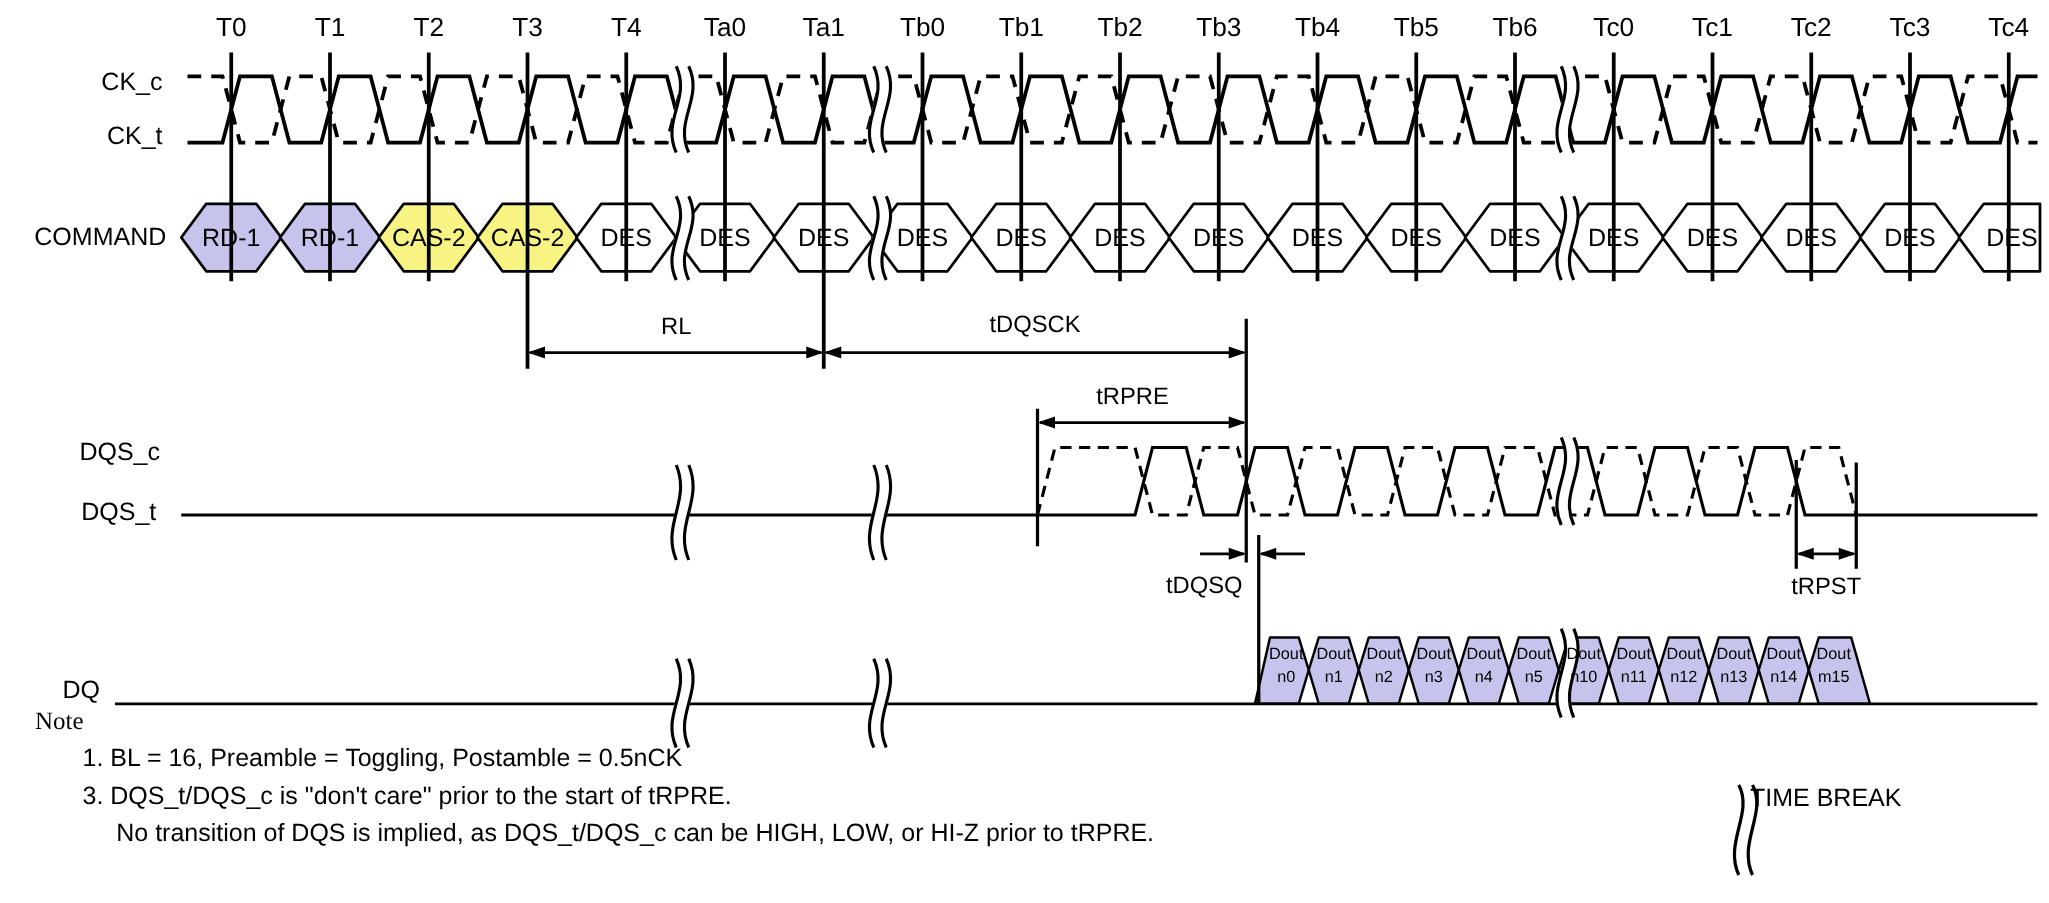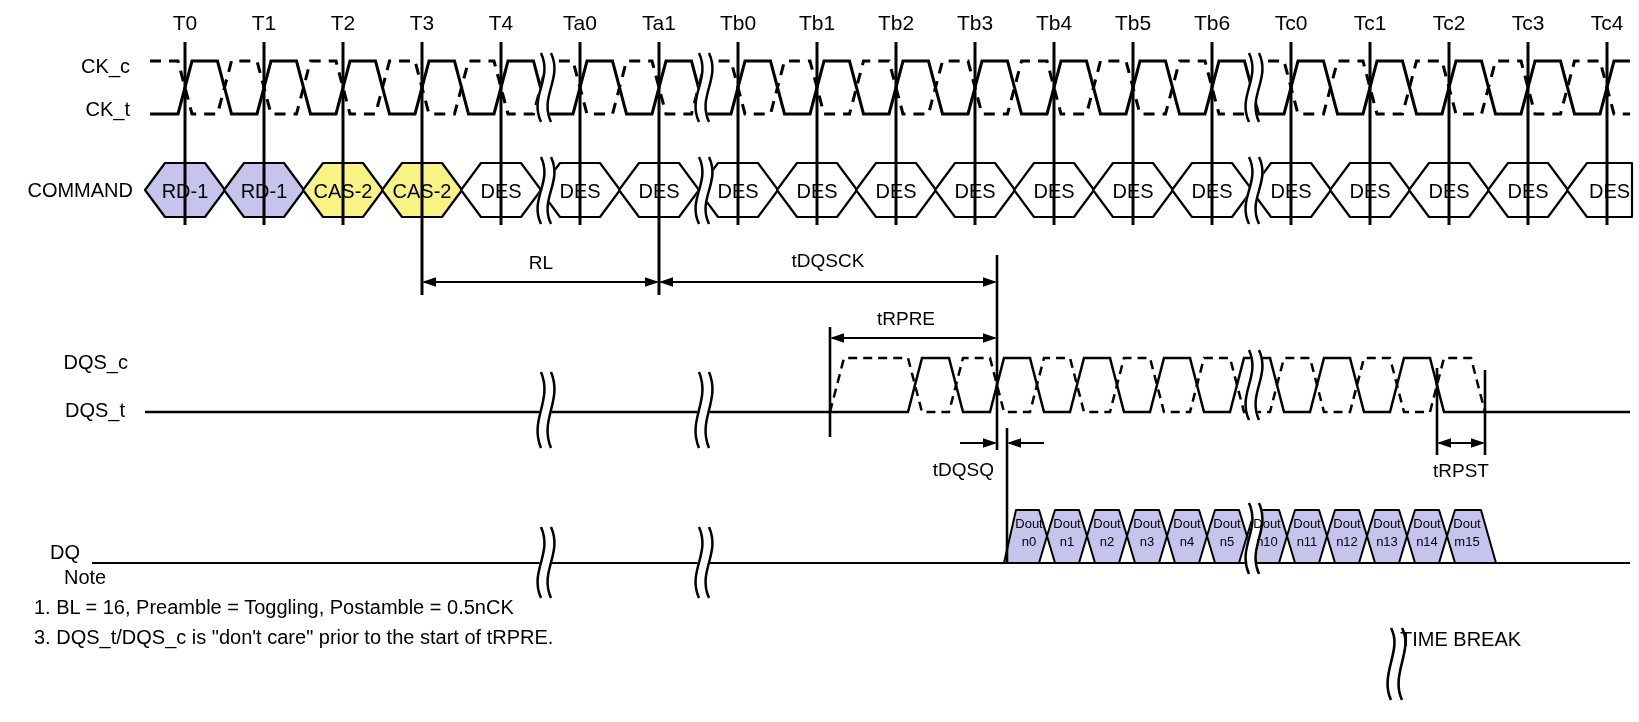--- a/index.html
+++ b/index.html
@@ -1,21 +1,21 @@
 <!DOCTYPE html>
 <html><head>
 <meta charset="utf-8">
 <style>
   html,body{margin:0;padding:0;background:#ffffff;}
   .stage{position:relative;width:1639px;height:722px;background:#fff;overflow:hidden;
          font-family:"Liberation Sans", sans-serif;}
   .stage svg{position:absolute;left:0;top:0;}
   .notes{position:absolute;left:0;top:562px;width:1200px;color:#000;font-size:20px;line-height:30px;}
-  .note-heading{margin-left:64px;}
-  .note-line{margin-left:34px;}
+  .note-heading{margin-left:28px;font-family:Liberation Serif, serif;}
+  .note-line{margin-left:66px;}
   .note-line.cont{margin-left:93px;}
   .legend{position:absolute;left:1378px;top:622px;display:flex;align-items:center;color:#000;}
   .legend .legend-label{font-size:20px;margin-left:22px;margin-top:6px;}
   text{fill:#000;}
 </style>
 </head>
 <body>
 
 <div class="stage">
 
@@ -204,20 +204,21 @@
       <text x="1370" y="22" font-size="21" text-anchor="middle" dominant-baseline="central" font-family="&quot;Liberation Sans&quot;, sans-serif">Tc1</text>
       <text x="1449" y="22" font-size="21" text-anchor="middle" dominant-baseline="central" font-family="&quot;Liberation Sans&quot;, sans-serif">Tc2</text>
       <text x="1528" y="22" font-size="21" text-anchor="middle" dominant-baseline="central" font-family="&quot;Liberation Sans&quot;, sans-serif">Tc3</text>
       <text x="1607" y="22" font-size="21" text-anchor="middle" dominant-baseline="central" font-family="&quot;Liberation Sans&quot;, sans-serif">Tc4</text>
     </svg>
 
   <div class="notes">
     <div class="note-heading">Note</div>
     <div class="note-line">1. BL = 16, Preamble = Toggling, Postamble = 0.5nCK</div>
     <div class="note-line">3. DQS_t/DQS_c is "don't care" prior to the start of tRPRE.</div>
+    <div class="note-line cont">No transition of DQS is implied, as DQS_t/DQS_c can be HIGH, LOW, or HI-Z prior to tRPRE.</div>
   </div>
 
   <div class="legend">
     <svg width="36" height="84" viewBox="0 0 36 84">
       <path d="M13 6 C25 28 1 52 13 78" fill="none" stroke="#000" stroke-width="2.6"></path>
       <path d="M24 6 C36 28 12 52 24 78" fill="none" stroke="#000" stroke-width="2.6"></path>
     </svg>
     <span class="legend-label">TIME BREAK</span>
   </div>
 

